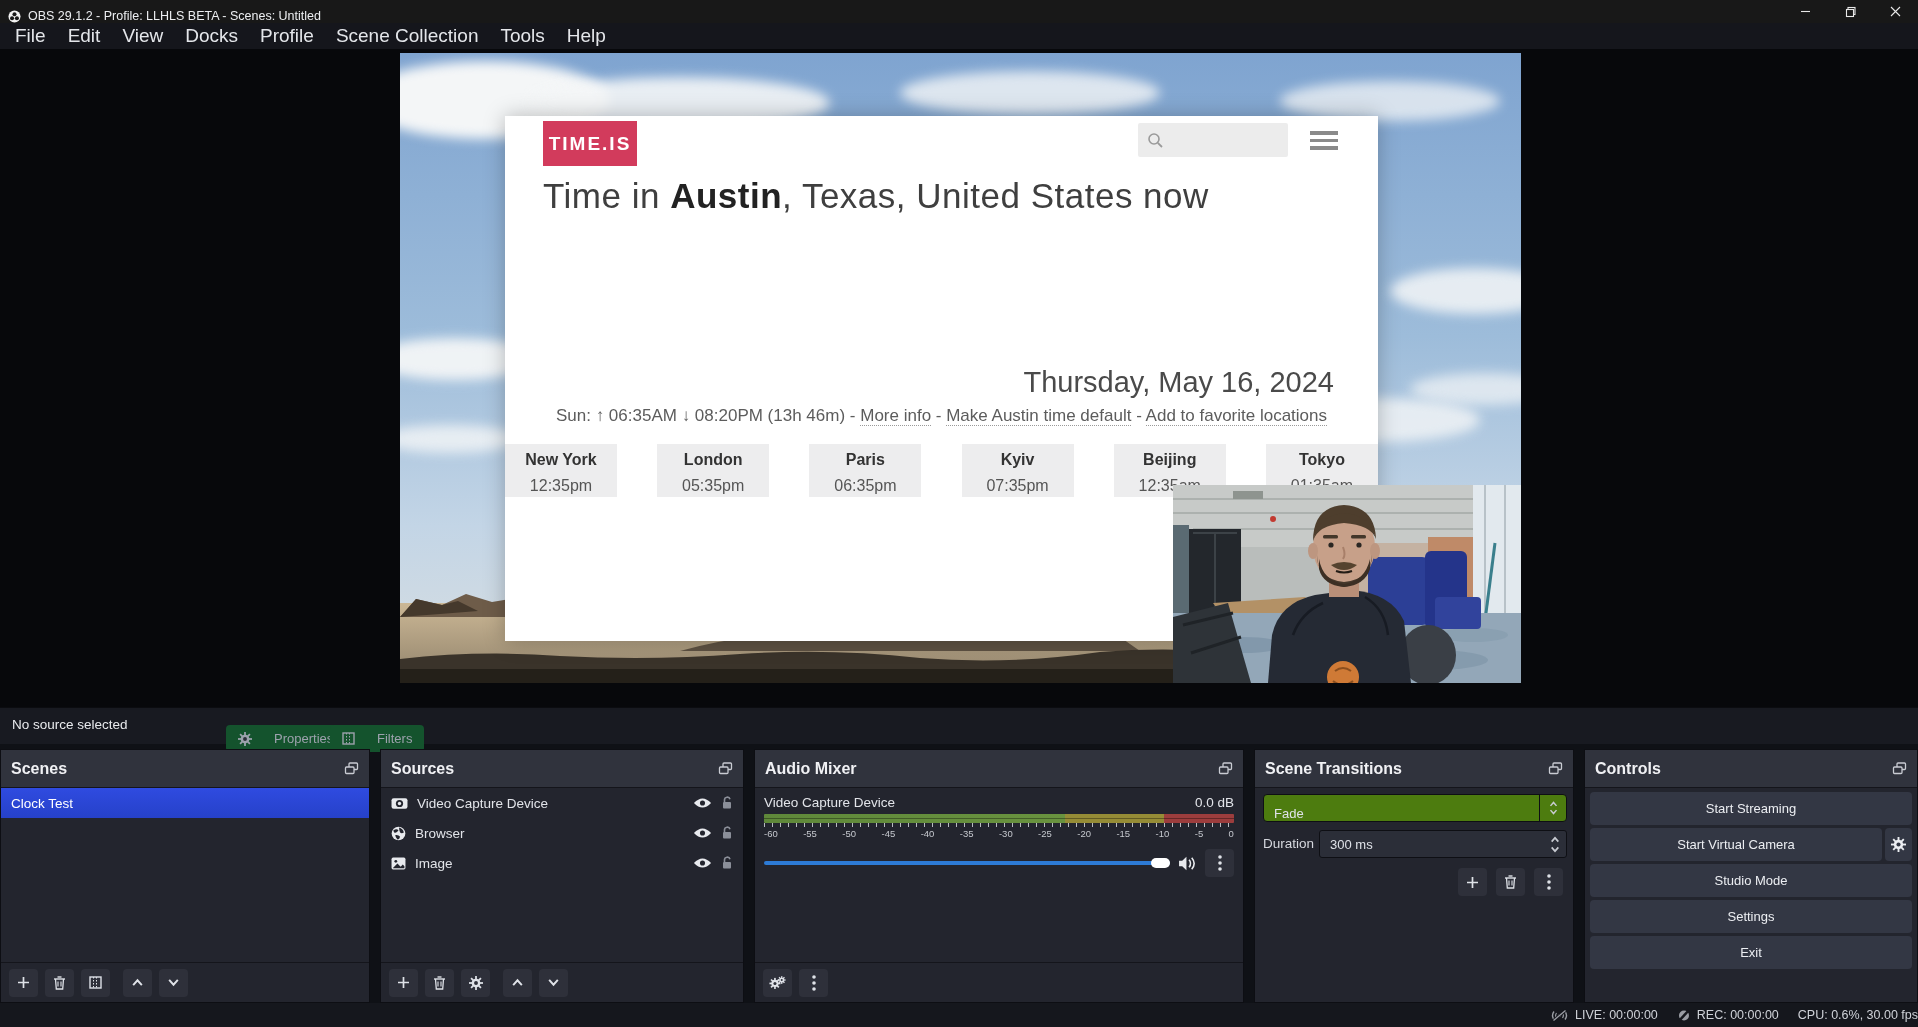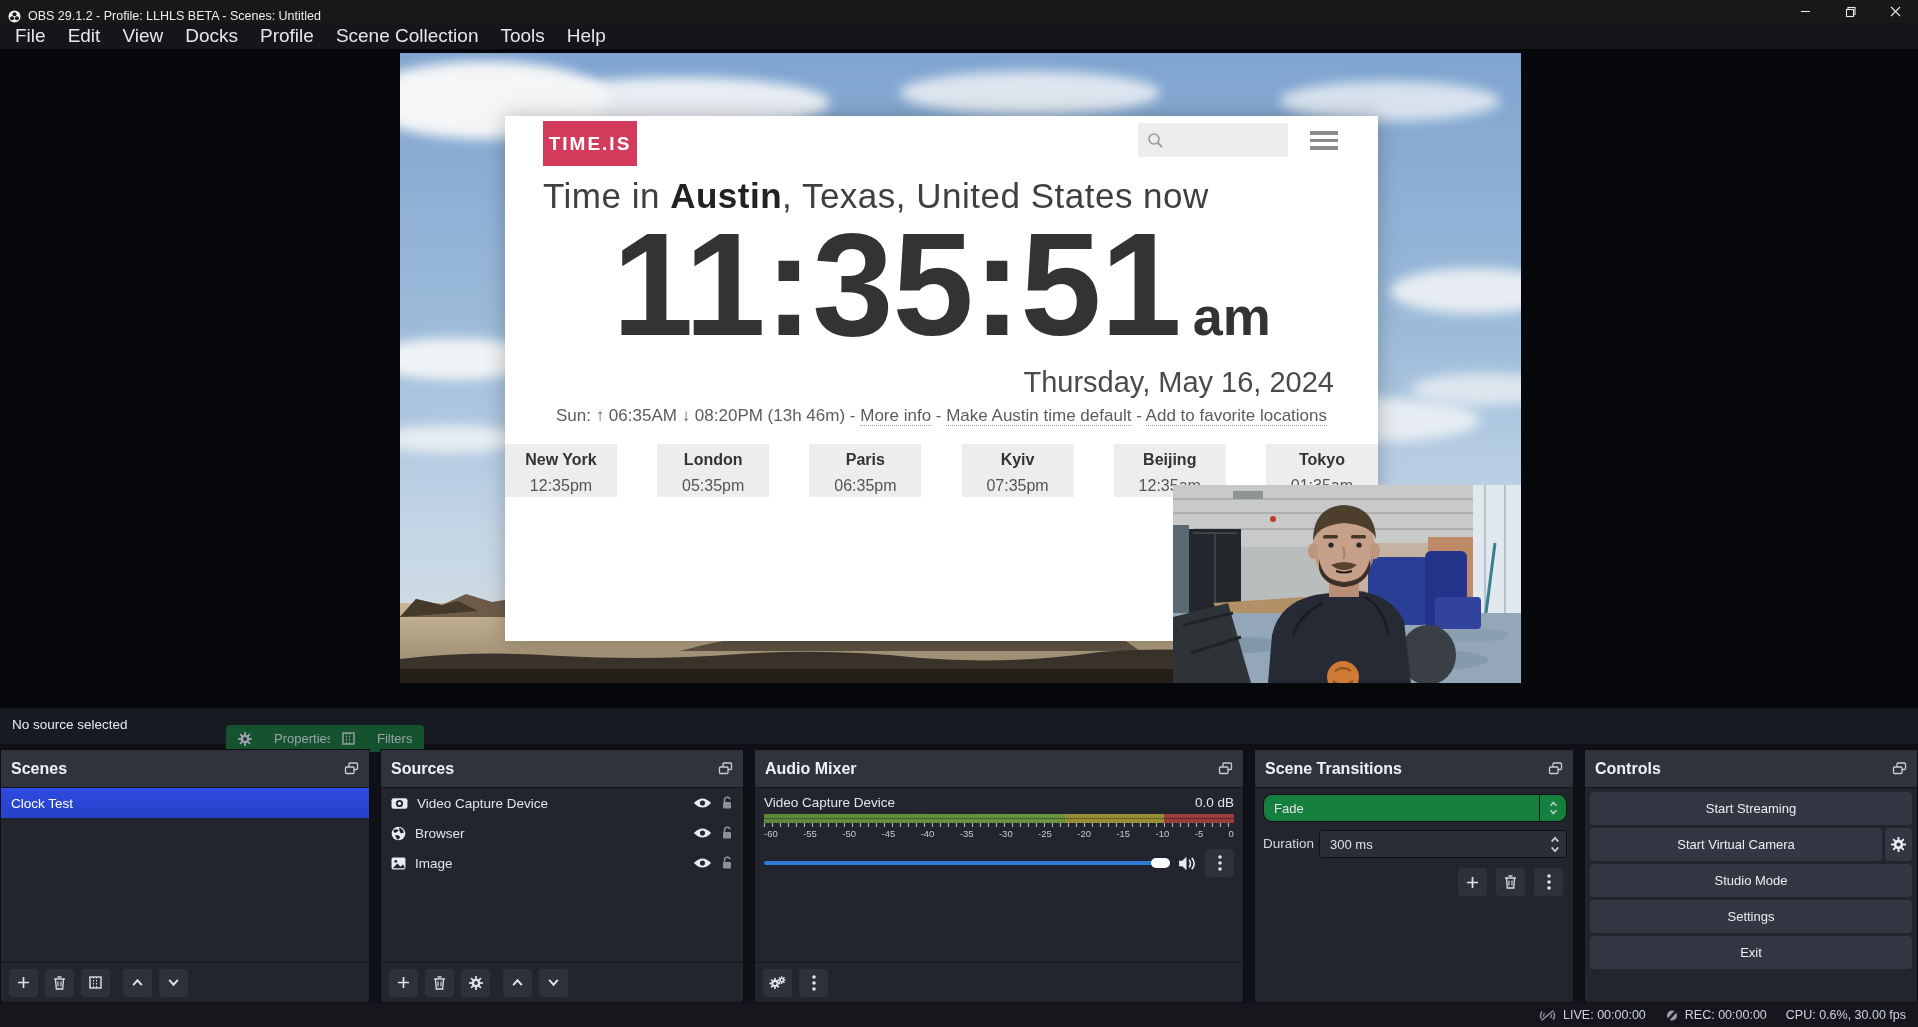--- a/index.html
+++ b/index.html
@@ -67,35 +67,35 @@
   .mix-db{margin-left:auto}
   .meter-wrap{margin:2px 9px 0 9px}
   .meter{height:9px;border-radius:1px;background:linear-gradient(90deg,#5f883a 0%,#69933f 64%,#958c36 64%,#958c36 85%,#9c3d3d 85%,#9c3d3d 100%);position:relative}
   .meter:after{content:"";position:absolute;left:0;right:0;top:4px;height:1px;background:rgba(0,0,0,.35)}
   .meter-ticks{height:4px;background:repeating-linear-gradient(90deg,#b9bcc2 0 1px,transparent 1px 8px)}
   .tick-labels{display:flex;justify-content:space-between;font-size:9.5px;color:#c6c9cf;margin-top:1px}
   .mix-slider{display:flex;align-items:center;margin:10px 9px 0 9px;gap:8px}
   .sl-track{flex:1;height:4px;background:#2d7bd6;border-radius:2px;position:relative}
   .sl-handle{position:absolute;right:0;top:-3px;width:19px;height:10px;background:#fff;border-radius:5px}
   
-  .combo{position:absolute;left:8px;top:44px;width:304px;height:28px;background:#15803d;border:1px solid #0e0f14;border-radius:9px;display:flex;align-items:center;box-sizing:border-box}
+  .combo{position:absolute;left:8px;top:44px;width:304px;height:28px;background:#4d7c0f;border:1px solid #0e0f14;border-radius:4px;display:flex;align-items:flex-end;box-sizing:border-box}
   .combo .val{padding-left:10px;font-size:13px;flex:1}
   .combo .chev{width:26px;align-self:stretch;border-left:1px solid #0e0f14;display:flex;flex-direction:column;align-items:center;justify-content:center;gap:2px}
   .dur-label{position:absolute;left:8px;top:86px;font-size:13.5px;color:#d6d8de}
   .spin{position:absolute;left:64px;top:80px;width:248px;height:28px;background:#2b2e38;border:1px solid #0e0f14;border-radius:3px;display:flex;align-items:center;box-sizing:border-box}
   .spin .val{padding-left:10px;font-size:13px;flex:1}
   .spin .chev{width:22px;display:flex;flex-direction:column;align-items:center;gap:3px}
   .trans-btns{position:absolute;right:10px;top:118px;display:flex;gap:9px}
   
   .ctl-list{padding:4px 5px}
   .ctl-row{display:flex;gap:3px;margin-bottom:3px}
   .ctl-btn{flex:1;height:33px;background:#333744;border-radius:4px;display:flex;align-items:center;justify-content:center;font-size:13px;color:#eceef2}
   .ctl-gear{flex:0 0 27px}
   
-  .statusbar{position:absolute;left:0;right:0;bottom:0;height:24px;background:#15171d;display:flex;align-items:center;justify-content:flex-end;gap:9px;padding-right:12px;font-size:12.5px;color:#cfd2d8}
+  .statusbar{position:absolute;left:0;right:0;bottom:0;height:24px;background:#15171d;display:flex;align-items:center;justify-content:flex-end;gap:9px;font-size:12.5px;color:#cfd2d8}
   .statusbar .grp{display:flex;align-items:center;gap:6px;margin-left:10px}
 </style>
 </head>
 <body>
 
 <div class="titlebar">
   <svg class="obs-logo" viewBox="0 0 16 16">
     <circle cx="8" cy="8" r="7.4" fill="#f2f2f2"></circle>
     <circle cx="8" cy="5.2" r="2.5" fill="#181818"></circle>
     <circle cx="5" cy="10.2" r="2.5" fill="#181818"></circle>
@@ -170,24 +170,20 @@
           <path d="M10.8 10.8 L15 15" stroke="#9a9a9a" stroke-width="1.8"></path>
         </svg>
       </div>
       <div class="ti-burger">
           <div></div>
           <div></div>
           <div></div>
         </div>
       <div class="ti-head">
         <span>Time in </span><b>Austin</b><span>, Texas, United States now</span>
-      </div>
-      <div class="ti-time">
-        <span class="ti-digits">11:35:51</span>
-        <span class="ti-ampm">am</span>
       </div>
       <div class="ti-date">Thursday, May 16, 2024</div>
       <div class="ti-sun">
         <span>Sun: ↑ 06:35AM ↓ 08:20PM (13h 46m) - </span><span class="lnk">More info</span><span> - </span><span class="lnk">Make Austin time default</span><span> - </span><span class="lnk">Add to favorite locations</span>
       </div>
       <div class="ti-cities">
         <div class="city">
             <div class="n">New York</div>
             <div class="t">12:35pm</div>
           </div>

